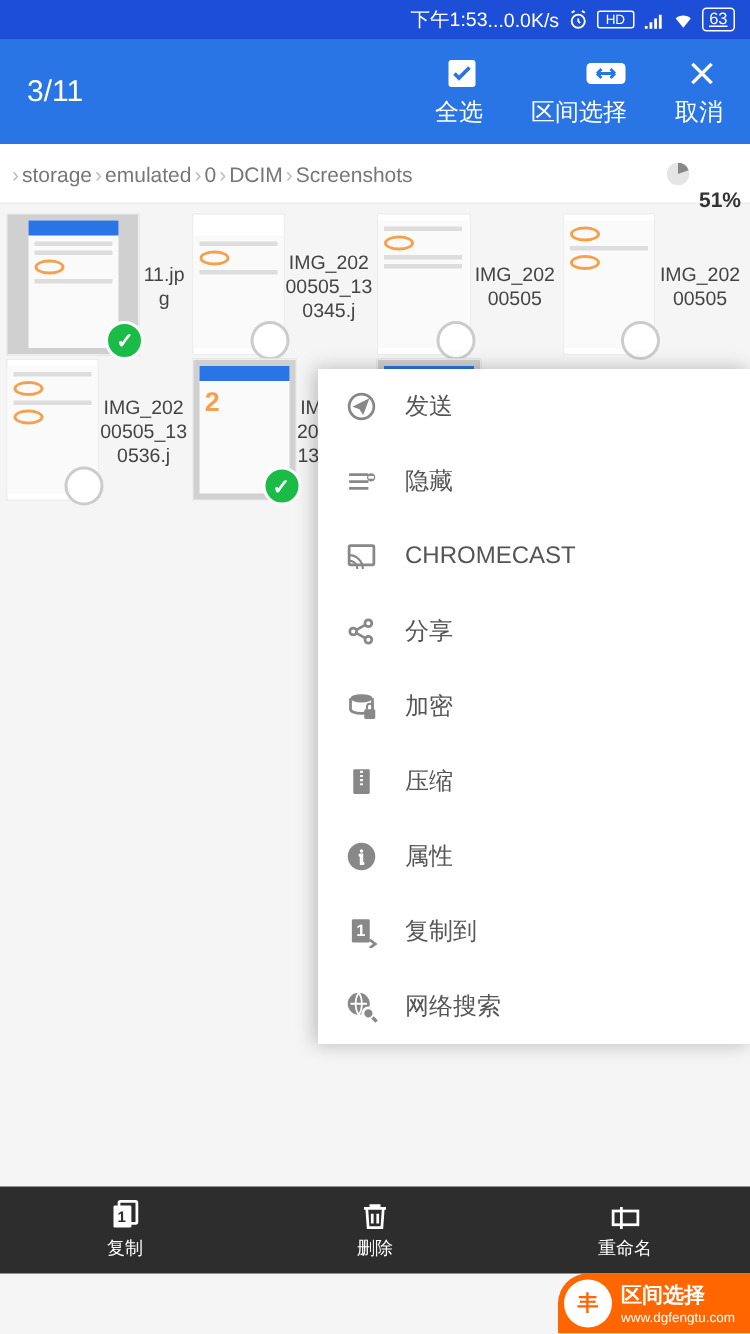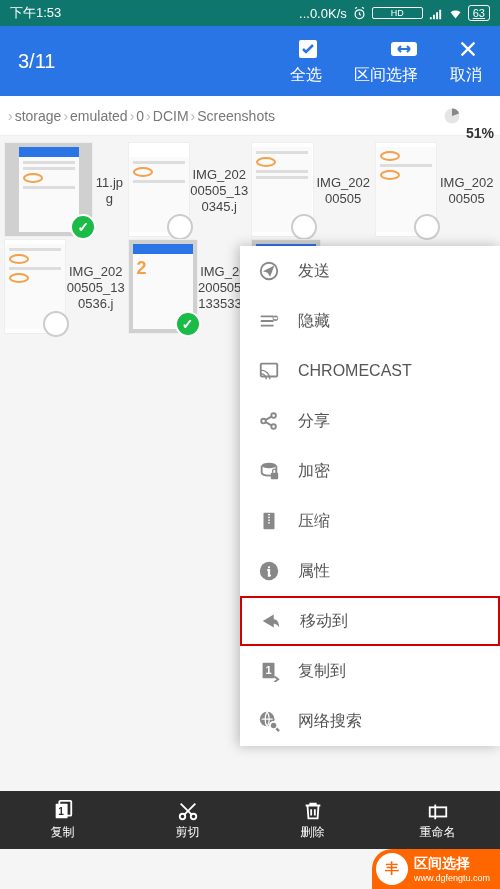--- a/index.html
+++ b/index.html
@@ -1,17 +1,17 @@
 <!DOCTYPE html>
 <html><head>
 <meta charset="utf-8">
 <style>
   * { box-sizing: border-box; margin: 0; padding: 0; }
   body { width: 500px; height: 889px; font-family: -apple-system, "Helvetica Neue", sans-serif; background: #f5f5f5; overflow: hidden; position: relative; }
-  .status-bar { height: 26px; background: #0f766e; color: #fff; display: flex; align-items: center; justify-content: space-between; padding: 0 10px; font-size: 13px; font-weight: 500; }
+  .status-bar { height: 26px; background: #1d4ed8; color: #fff; display: flex; align-items: center; justify-content: flex-end; padding: 0 10px; font-size: 13px; font-weight: 500; }
   .status-right { display: flex; align-items: center; gap: 5px; }
   .status-right svg { width: 15px; height: 15px; }
   .battery-box { border: 1.2px solid #fff; border-radius: 3px; padding: 0 4px; font-size: 11px; display:flex; align-items:center; height:16px;text-decoration:underline;}
   .top-bar { height: 70px; background: #2a75e6; color: #fff; display: flex; align-items: center; padding: 0 18px; }
   .top-title { font-size: 20px; flex: 1; }
   .top-actions { display: flex; gap: 32px; }
   .top-action { display: flex; flex-direction: column; align-items: flex-end; gap: 4px; font-size: 16px; }
   .top-action .iconbox { width: 28px; height: 24px; display: flex; align-items: center; justify-content: center; }
   .breadcrumb { height: 40px; background: #fff; display: flex; align-items: center; padding: 0 6px; font-size: 14px; color: #777; border-bottom: 1px solid #eee; }
   .crumb { display: flex; align-items: center; }
@@ -26,38 +26,38 @@
   .preview { width:60px; height:85px; background:#fafafa; display:flex; flex-direction:column;}
   .preview .pbar{height:10px;background:#2a75e6;}
   .preview .pbody{flex:1; padding:4px; display:flex; flex-direction:column; gap:3px;}
   .pline{height:3px;background:#ddd;width:100%;}
   .pcircle{width:20px;height:10px;border:2px solid #f5a04a;border-radius:50%;}
   .fname { font-size: 13px; color: #444; text-align: center; line-height: 1.25; max-width: 115px; word-break: break-all; margin-top: 3px; min-height: 32px;}
   .bottom-bar { position: absolute; bottom: 40px; left: 0; right: 0; height: 58px; background: #2d2d2d; display: flex; }
   .bbtn { flex: 1; display: flex; flex-direction: column; align-items: center; justify-content: center; gap: 2px; color: #fff; font-size: 12px; }
   .watermark { position: absolute; bottom: 0; right: 0; height: 40px; display: flex; align-items: center; background: #ff6600; border-top-left-radius: 20px; padding: 0 10px 0 4px; color: #fff; font-weight: 600; font-size: 14px;}
   .wm-logo { width:32px; height:32px; background:#fff; border-radius:50%; display:flex; align-items:center; justify-content:center; margin-right:6px; color:#ff6600; font-weight:bold;}
-  .menu-shadow { position: absolute; top: 246px; right: 0; width: 260px; background: #fff; box-shadow: -2px 0 12px rgba(0,0,0,.25); z-index: 50; }
+  .menu-shadow { position: absolute; top: 246px; right: 0; width: 288px; background: #fff; box-shadow: -2px 0 12px rgba(0,0,0,.25); z-index: 50; }
   .menu-item { height: 50px; display: flex; align-items: center; padding: 0 18px; gap: 18px; font-size: 16px; color: #555; }
   .menu-item.hl { border: 2px solid #d40000; }
   .menu-icon { width: 22px; height: 22px; display:flex; align-items:center; justify-content:center; color:#888;}
   svg { display: block; }
 </style>
 </head>
 <body>
 
 <div class="status-bar">
   <span>下午1:53</span>
   <div class="status-right">
     <span>...0.0K/s</span>
     <svg viewBox="0 0 24 24" fill="none" stroke="#fff" stroke-width="2">
         <circle cx="12" cy="13" r="7"></circle>
         <path d="M12 10v3l2 2M5 4l3-2M19 4l-3-2"></path>
       </svg>
-    <span style="border:1px solid #fff;border-radius:2px;font-size:9px;padding:0 18px;">HD</span>
+    <span style="border:1px solid #fff;border-radius:2px;font-size:9px;padding:0 5px;">HD</span>
     <svg viewBox="0 0 24 24" fill="#fff">
         <path d="M3 18h3v3H3zM8 14h3v7H8zM13 10h3v11h-3zM18 6h3v15h-3z"></path>
       </svg>
     <svg viewBox="0 0 24 24" fill="#fff">
         <path d="M12 20l8-10c-4-4-12-4-16 0z"></path>
       </svg>
     <span class="battery-box">
         <span>63</span>
       </span>
   </div>
@@ -270,28 +270,20 @@
     </div>
   <div class="menu-item">
       <div class="menu-icon">
         <svg width="22" height="22" viewBox="0 0 24 24" fill="#888">
           <circle cx="12" cy="12" r="10"></circle>
           <path d="M12 8h0M11 11h1v6h1" stroke="#fff" stroke-width="2.5" stroke-linecap="round"></path>
         </svg>
       </div>
       <span>属性</span>
     </div>
-  <div class="menu-item hl">
-      <div class="menu-icon">
-        <svg width="22" height="22" viewBox="0 0 24 24" fill="#888">
-          <path d="M3 12l12-7v5c6 0 6 9 6 9-2-4-6-4-6-4v4L3 12z"></path>
-        </svg>
-      </div>
-      <span>移动到</span>
-    </div>
   <div class="menu-item">
       <div class="menu-icon">
         <svg width="22" height="22" viewBox="0 0 24 24" fill="#888">
           <rect x="5" y="3" width="13" height="17" rx="1"></rect>
           <text x="11.5" y="15" fill="#fff" font-size="12" font-weight="bold" text-anchor="middle">1</text>
           <path d="M18 18l4 3-4 3" stroke="#888" fill="none" stroke-width="2"></path>
         </svg>
       </div>
       <span>复制到</span>
     </div>
@@ -312,28 +304,20 @@
   <div class="bbtn">
       <svg width="22" height="22" viewBox="0 0 24 24" fill="#fff">
         <rect x="4" y="4" width="13" height="16" rx="1"></rect>
         <rect x="8" y="1" width="13" height="16" rx="1" fill="none" stroke="#fff" stroke-width="2"></rect>
         <text x="10" y="16" fill="#2d2d2d" font-size="11" font-weight="bold" text-anchor="middle">1</text>
       </svg>
       <span>复制</span>
     </div>
   <div class="bbtn">
       <svg width="22" height="22" viewBox="0 0 24 24" fill="none" stroke="#fff" stroke-width="2">
-        <circle cx="6" cy="18" r="3"></circle>
-        <circle cx="18" cy="18" r="3"></circle>
-        <path d="M8 16L20 4M16 16L4 4"></path>
-      </svg>
-      <span>剪切</span>
-    </div>
-  <div class="bbtn">
-      <svg width="22" height="22" viewBox="0 0 24 24" fill="none" stroke="#fff" stroke-width="2">
         <path d="M4 6h16M9 6V4h6v2M6 6l1 14h10l1-14M10 10v7M14 10v7"></path>
       </svg>
       <span>删除</span>
     </div>
   <div class="bbtn" style="overflow:hidden;">
       <svg width="22" height="22" viewBox="0 0 24 24" fill="none" stroke="#fff" stroke-width="2">
         <rect x="3" y="8" width="18" height="10"></rect>
         <path d="M9 5v16"></path>
       </svg>
       <span>重命名</span>

